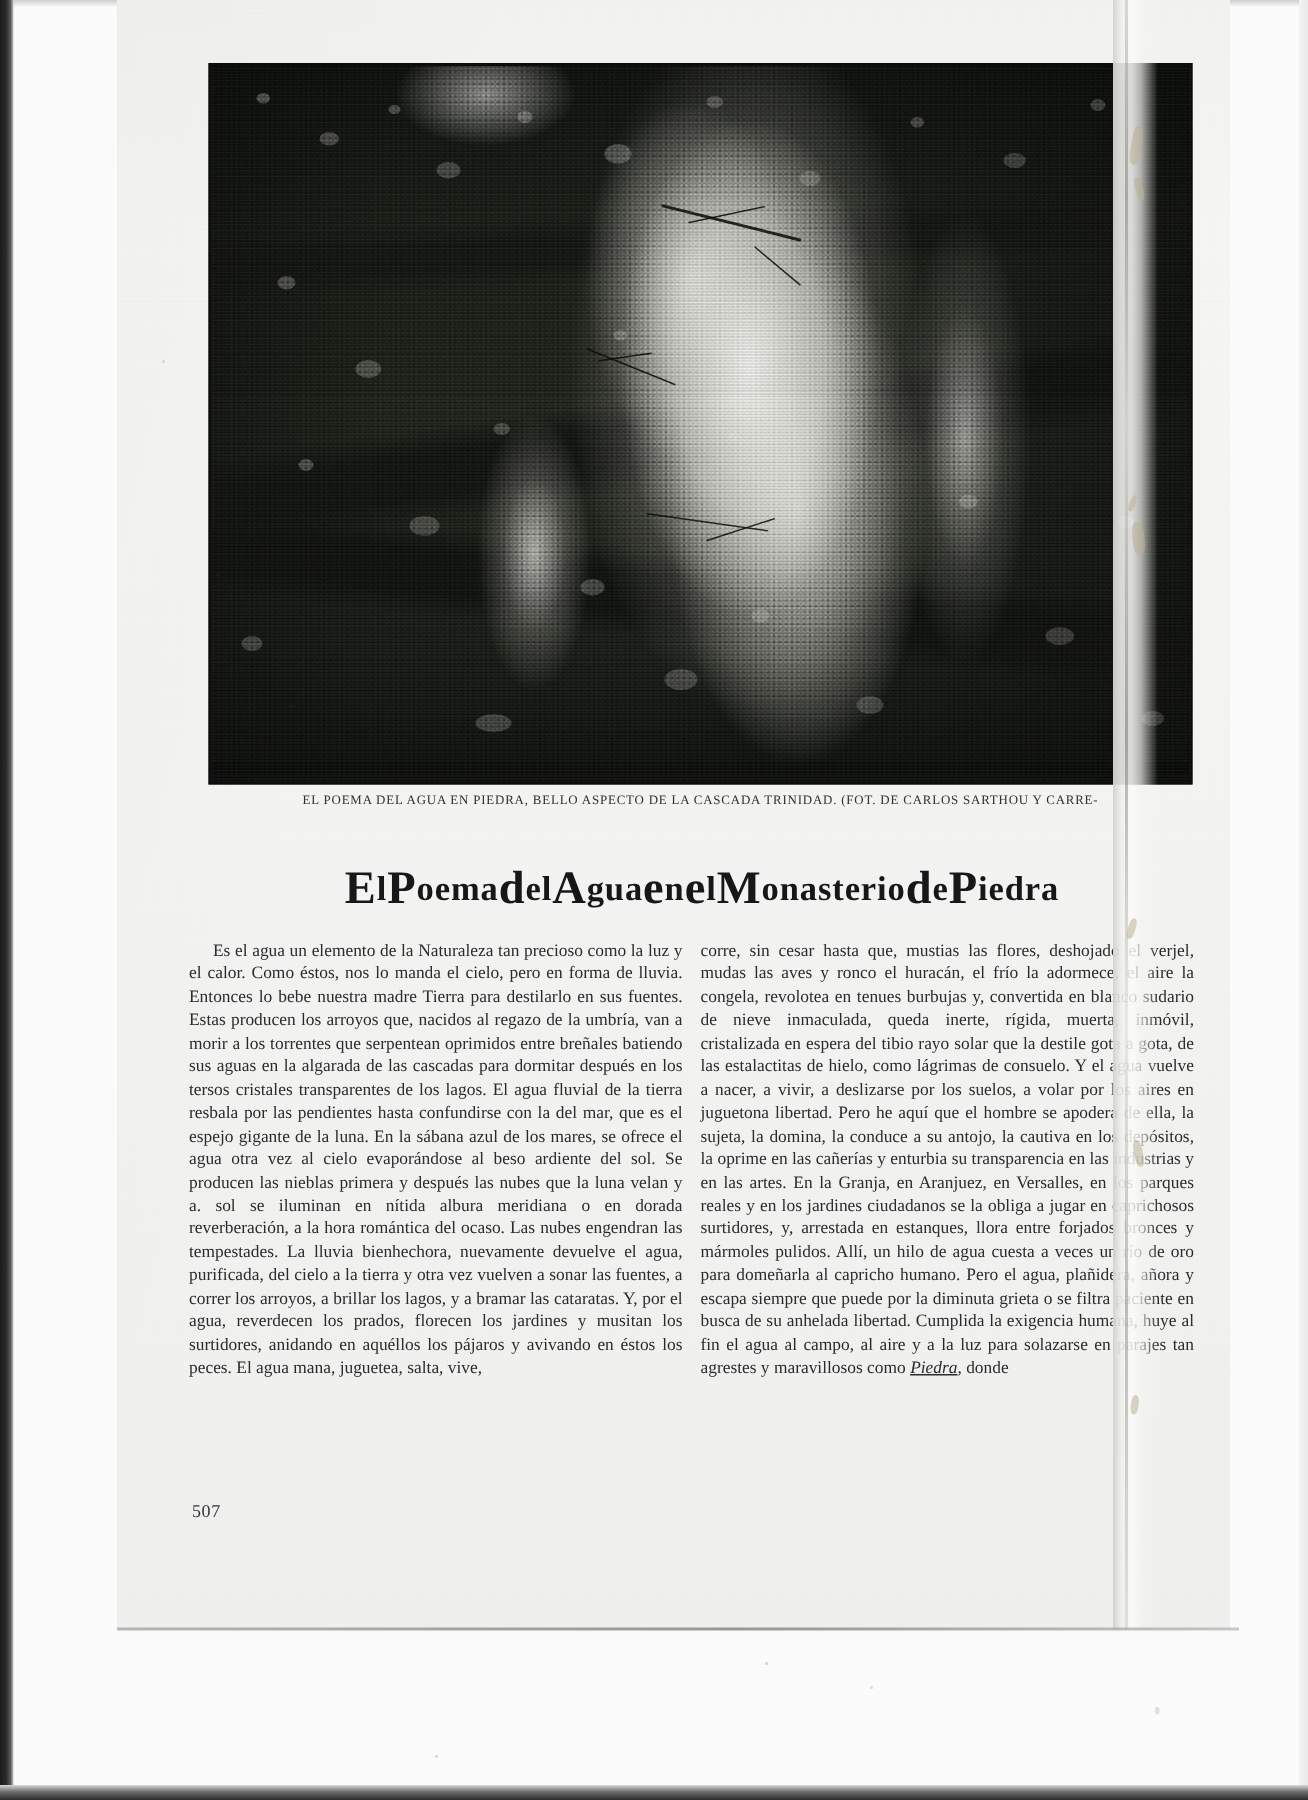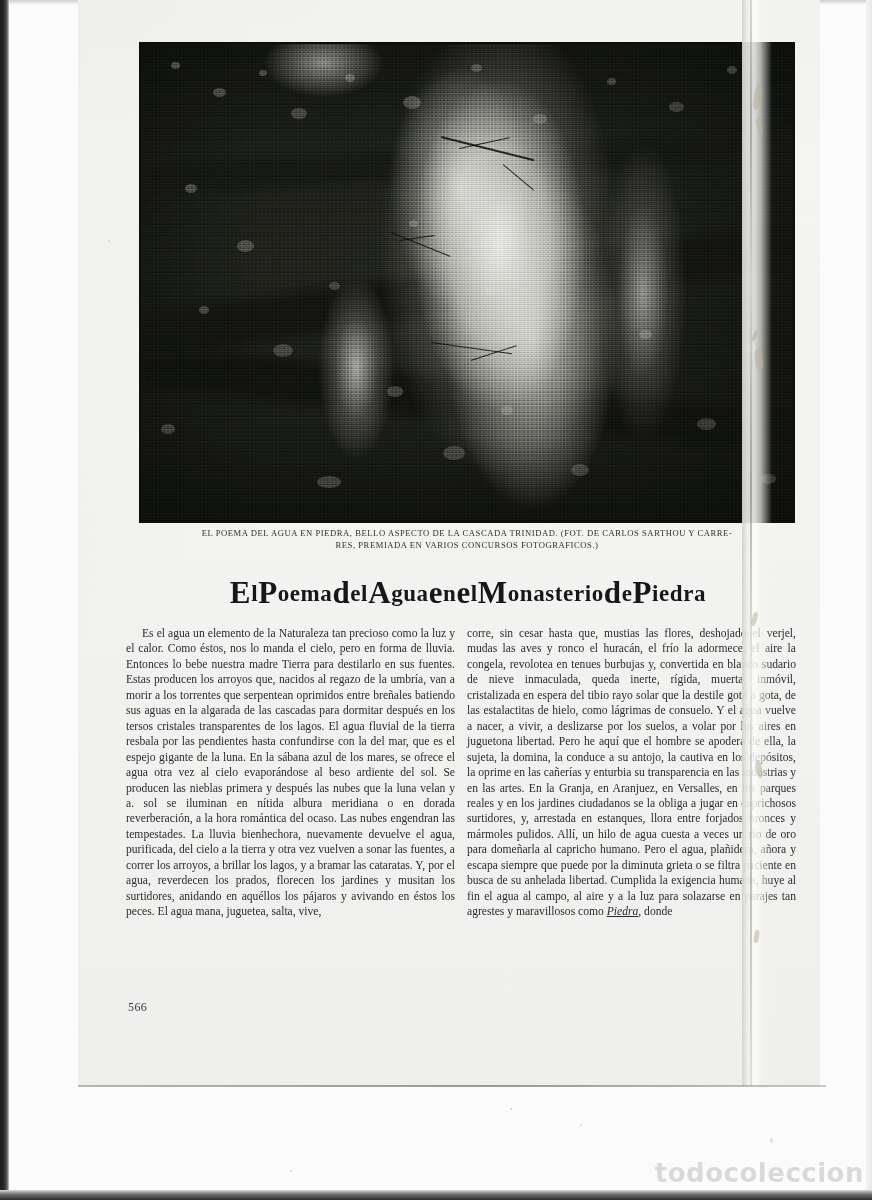--- a/index.html
+++ b/index.html
@@ -316,35 +316,34 @@
       <div class="branch" style="left:290px; top:298px; width:82px; height:1.4px; transform: rotate(8deg);"></div>
       <div class="branch" style="left:330px; top:316px; width:48px; height:1px;   transform: rotate(-18deg);"></div>
       <div class="branch" style="left:362px; top:120px; width:40px; height:1.2px; transform: rotate(40deg);"></div>
 
       <div class="photo-lines"></div>
       <div class="photo-halftone"></div>
     </div>
 
     <div class="caption">
       <div>EL POEMA DEL AGUA EN PIEDRA, BELLO ASPECTO DE LA CASCADA TRINIDAD. (FOT. DE CARLOS SARTHOU Y CARRE-</div>
-      <div>RES, PREMIADA EN VARIOS CONCURSOS FOTOGRAFICOS.)</div>
     </div>
 
     <h1 class="headline" id="headline"><span class="w"><span class="cap">E</span><span class="rest">l</span></span><span class="w"><span class="cap">P</span><span class="rest">oema</span></span><span class="w"><span class="cap">d</span><span class="rest">el</span></span><span class="w"><span class="cap">A</span><span class="rest">gua</span></span><span class="w"><span class="cap">e</span><span class="rest">n</span></span><span class="w"><span class="cap">e</span><span class="rest">l</span></span><span class="w"><span class="cap">M</span><span class="rest">onasterio</span></span><span class="w"><span class="cap">d</span><span class="rest">e</span></span><span class="w"><span class="cap">P</span><span class="rest">iedra</span></span></h1>
 
     <div class="cols">
       <div class="col">
         <p class="indent">Es el agua un elemento de la Naturaleza tan precioso como la luz y el calor. Como éstos, nos lo manda el cielo, pero en forma de lluvia. Entonces lo bebe nuestra madre Tierra para destilarlo en sus fuentes. Estas producen los arroyos que, nacidos al regazo de la umbría, van a morir a los torrentes que serpentean oprimidos entre breñales batiendo sus aguas en la algarada de las cascadas para dormitar después en los tersos cristales transparentes de los lagos. El agua fluvial de la tierra resbala por las pendientes hasta confundirse con la del mar, que es el espejo gigante de la luna. En la sábana azul de los mares, se ofrece el agua otra vez al cielo evaporándose al beso ardiente del sol. Se producen las nieblas primera y después las nubes que la luna velan y a. sol se iluminan en nítida albura meridiana o en dorada reverberación, a la hora romántica del ocaso. Las nubes engendran las tempestades. La lluvia bienhechora, nuevamente devuelve el agua, purificada, del cielo a la tierra y otra vez vuelven a sonar las fuentes, a correr los arroyos, a brillar los lagos, y a bramar las cataratas. Y, por el agua, reverdecen los prados, florecen los jardines y musitan los surtidores, anidando en aquéllos los pájaros y avivando en éstos los peces. El agua mana, juguetea, salta, vive,</p>
       </div>
       <div class="col">
         <p><span>corre, sin cesar hasta que, mustias las flores, deshojado el verjel, mudas las aves y ronco el huracán, el frío la adormece, el aire la congela, revolotea en tenues burbujas y, convertida en blanco sudario de nieve inmaculada, queda inerte, rígida, muerta, inmóvil, cristalizada en espera del tibio rayo solar que la destile gota a gota, de las estalactitas de hielo, como lágrimas de consuelo. Y el agua vuelve a nacer, a vivir, a deslizarse por los suelos, a volar por los aires en juguetona libertad. Pero he aquí que el hombre se apodera de ella, la sujeta, la domina, la conduce a su antojo, la cautiva en los depósitos, la oprime en las cañerías y enturbia su transparencia en las industrias y en las artes. En la Granja, en Aranjuez, en Versalles, en los parques reales y en los jardines ciudadanos se la obliga a jugar en caprichosos surtidores, y, arrestada en estanques, llora entre forjados bronces y mármoles pulidos. Allí, un hilo de agua cuesta a veces un río de oro para domeñarla al capricho humano. Pero el agua, plañidera, añora y escapa siempre que puede por la diminuta grieta o se filtra paciente en busca de su anhelada libertad. Cumplida la exigencia humana, huye al fin el agua al campo, al aire y a la luz para solazarse en parajes tan agrestes y maravillosos como </span><i>Piedra</i><span>, donde</span></p>
       </div>
     </div>
 
-    <div class="folio">566</div>
+    <div class="folio">507</div>
 
     <div class="dust" style="left:66px;  top:382px; width:2px; height:3px; opacity:.4;"></div>
     <div class="dust" style="left:30px;  top:240px; width:2px; height:2px; opacity:.3;"></div>
     <div class="dust" style="left:116px; top:470px; width:2px; height:2px; opacity:.25;"></div>
   </div>
 
   <div class="page-right-edge">
     <div class="fiber" style="left:12px; top:84px;  width:7px;  height:26px; transform: rotate(9deg);"></div>
     <div class="fiber" style="left:15px; top:118px; width:5px;  height:16px; transform: rotate(-14deg);"></div>
     <div class="fiber" style="left:11px; top:330px; width:4px;  height:11px; transform: rotate(20deg);"></div>
@@ -353,15 +352,14 @@
     <div class="fiber" style="left:14px; top:760px; width:6px;  height:18px; transform: rotate(-11deg);"></div>
     <div class="fiber" style="left:12px; top:930px; width:5px;  height:13px; transform: rotate(7deg);"></div>
   </div>
   <div class="page-bottom-line"></div>
 
   <div class="dust" style="left:510px; top:1108px; width:2px; height:2px; opacity:.45;"></div>
   <div class="dust" style="left:580px; top:1124px; width:2px; height:2px; opacity:.35;"></div>
   <div class="dust" style="left:290px; top:1170px; width:2px; height:2px; opacity:.4;"></div>
   <div class="dust" style="left:770px; top:1138px; width:3px; height:5px; opacity:.3;"></div>
 
-  <div class="watermark">todocoleccion</div>
 
 </div>
 
 </body></html>

